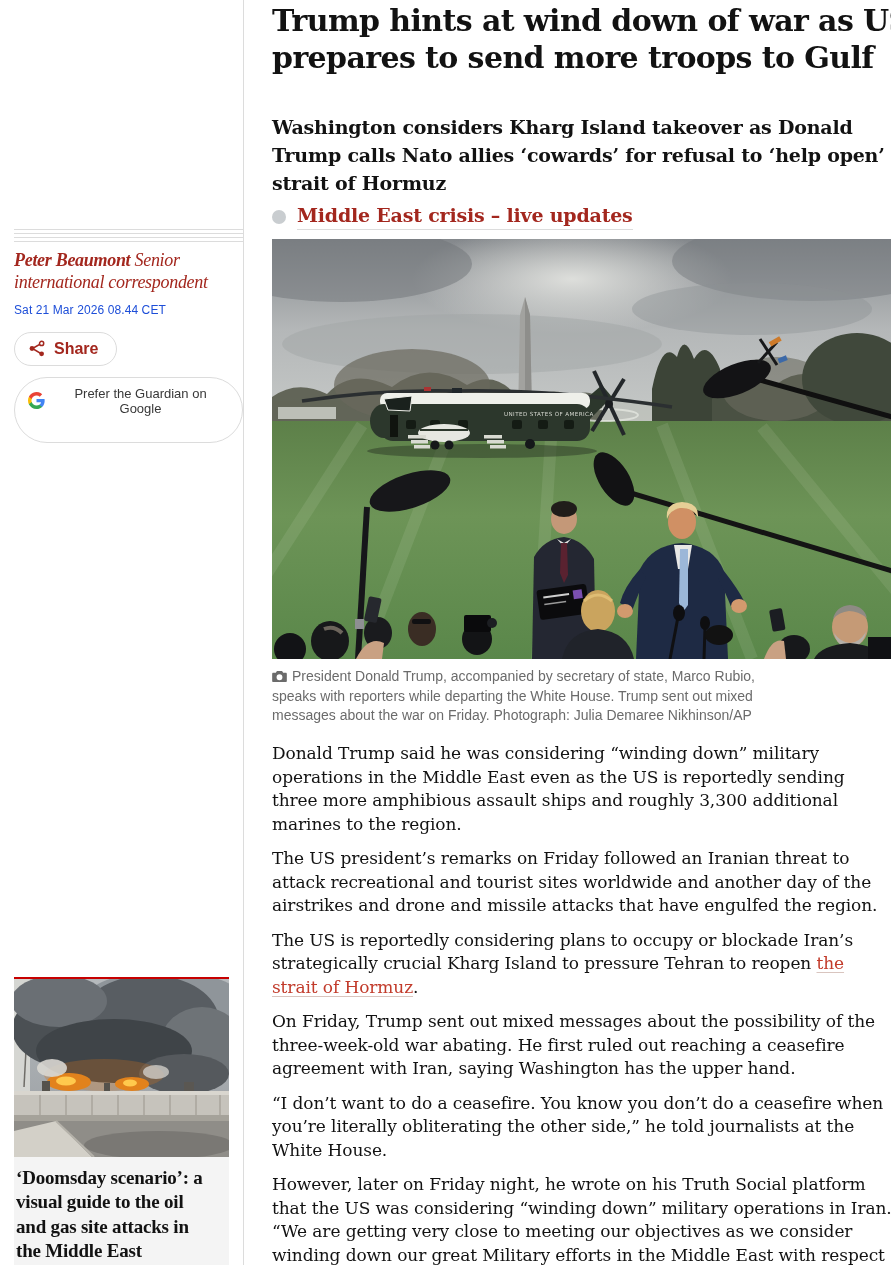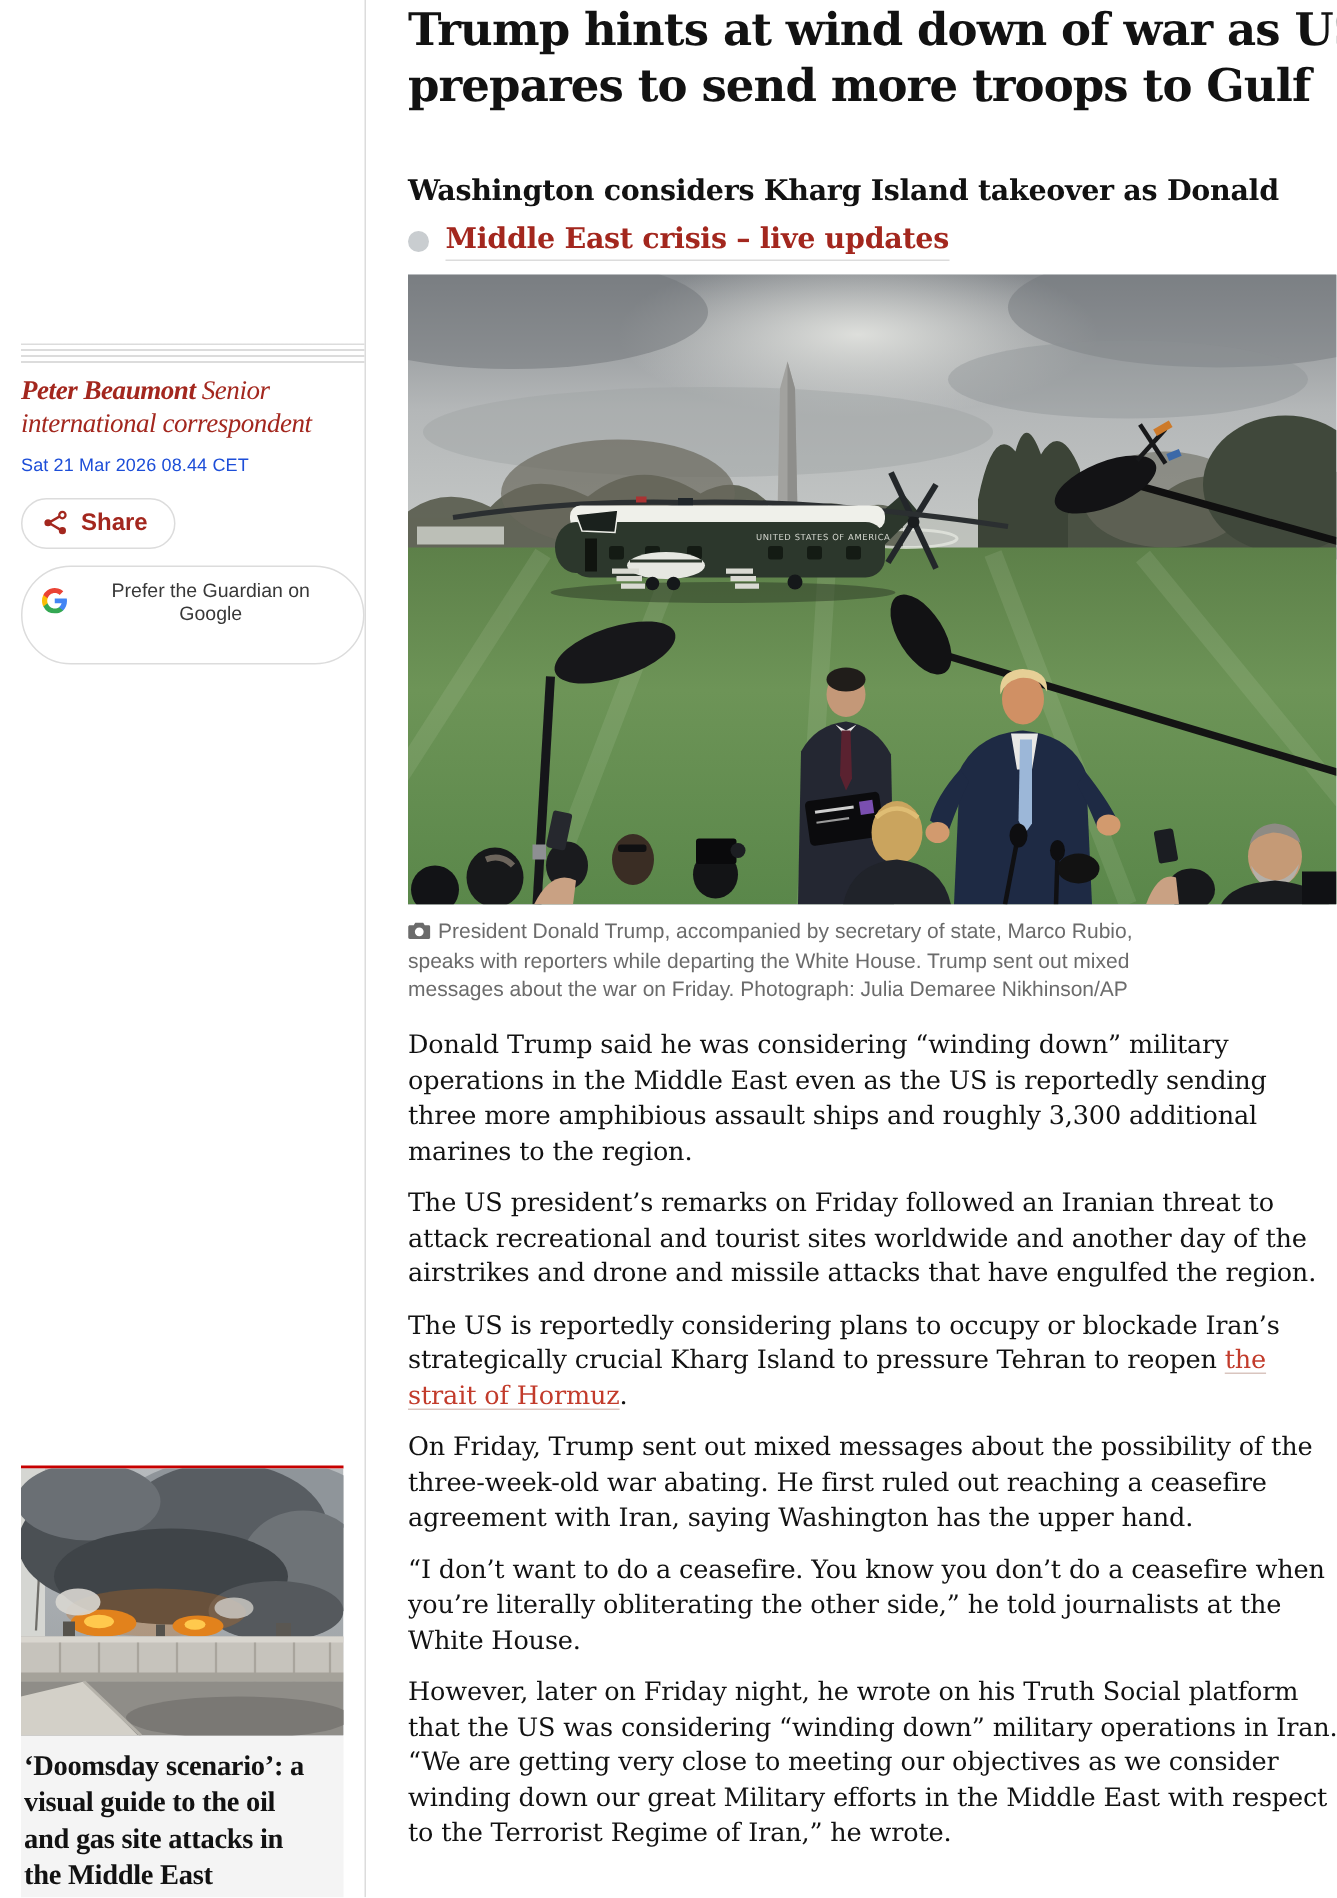--- a/index.html
+++ b/index.html
@@ -150,20 +150,22 @@
   </aside>
 
   <main class="main-col">
     <h1 class="headline">
       <span>Trump hints at wind down of war as US</span>
       <span>prepares to send more troops to Gulf</span>
     </h1>
 
     <p class="standfirst">
       <span>Washington considers Kharg Island takeover as Donald</span>
+      <span>Trump calls Nato allies ‘cowards’ for refusal to ‘help open’</span>
+      <span>strait of Hormuz</span>
     </p>
 
     <div class="live-row">
       <span class="bullet"></span>
       <a class="live-link" href="#">Middle East crisis – live updates</a>
     </div>
 
     <figure class="lead">
       <div class="photo">
         <svg width="620" height="420" viewBox="0 0 620 420">

